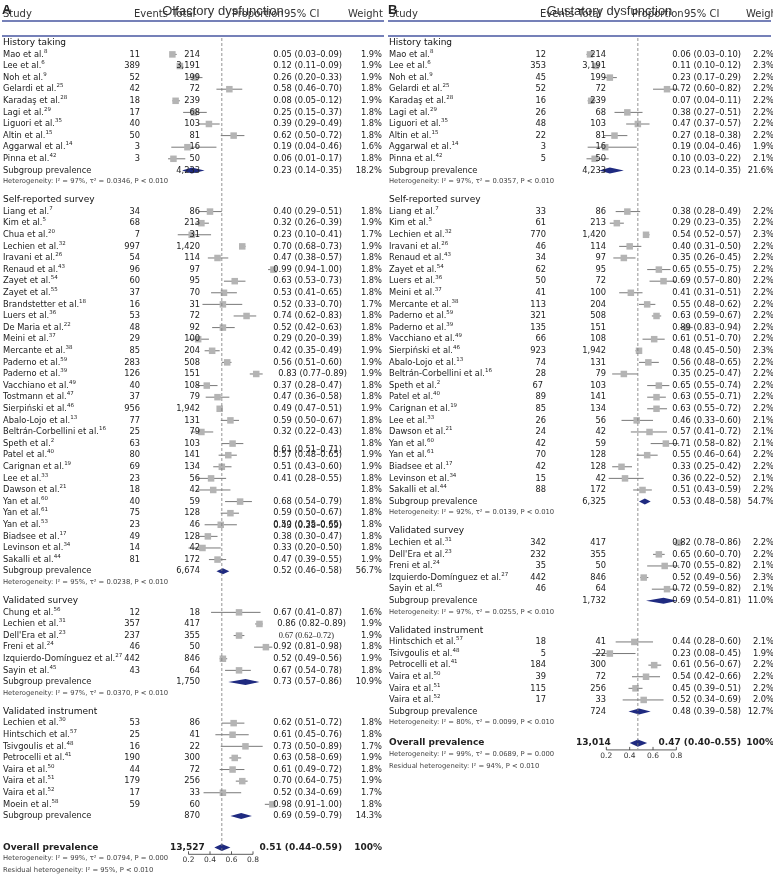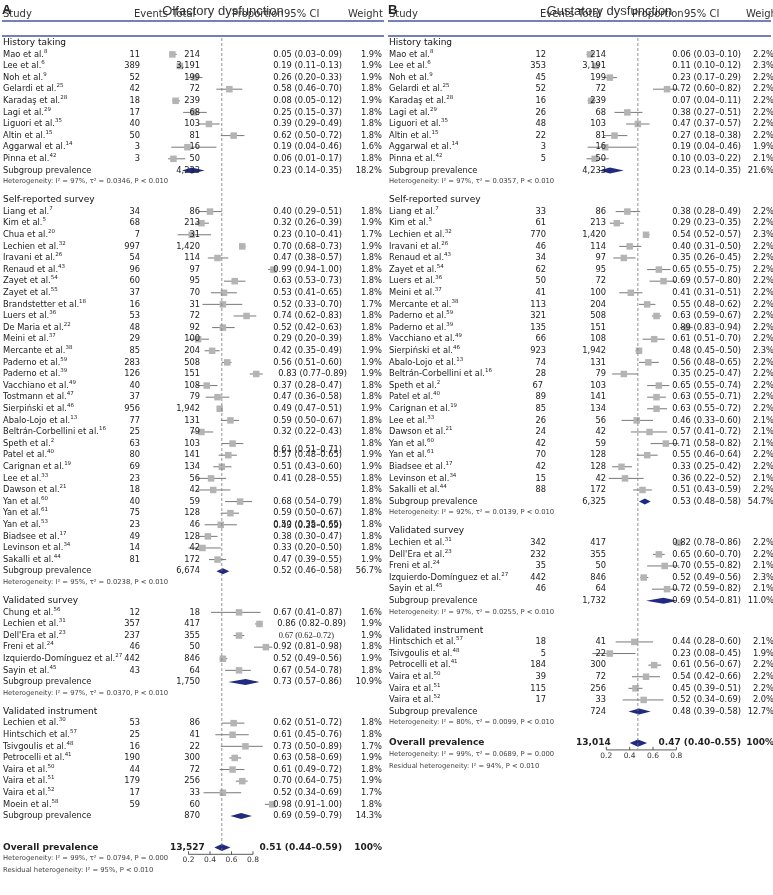--- a/index.html
+++ b/index.html
@@ -168,21 +168,21 @@
       <span class="c-study"><span>Mao et al.</span><sup>8</sup></span>
       <span class="c-ev" style="left: 110px;">11</span>
       <span class="c-tot" style="left: 170px;">214</span>
       <span class="c-ci" style="right: 44px;">0.05 (0.03–0.09)</span>
       <span class="c-w" style="left: 348px; width: 34px;">1.9%</span>
     </div>
     <div class="row " style="top: 60.2px;">
       <span class="c-study"><span>Lee et al.</span><sup>6</sup></span>
       <span class="c-ev" style="left: 110px;">389</span>
       <span class="c-tot" style="left: 170px;">3,191</span>
-      <span class="c-ci" style="right: 44px;">0.19 (0.11–0.13)</span>
+      <span class="c-ci" style="right: 44px;">0.12 (0.11–0.09)</span>
       <span class="c-w" style="left: 348px; width: 34px;">1.9%</span>
     </div>
     <div class="row " style="top: 71.8px;">
       <span class="c-study"><span>Noh et al.</span><sup>9</sup></span>
       <span class="c-ev" style="left: 110px;">52</span>
       <span class="c-tot" style="left: 170px;">199</span>
       <span class="c-ci" style="right: 44px;">0.26 (0.20–0.33)</span>
       <span class="c-w" style="left: 348px; width: 34px;">1.9%</span>
     </div>
     <div class="row " style="top: 83.4px;">

